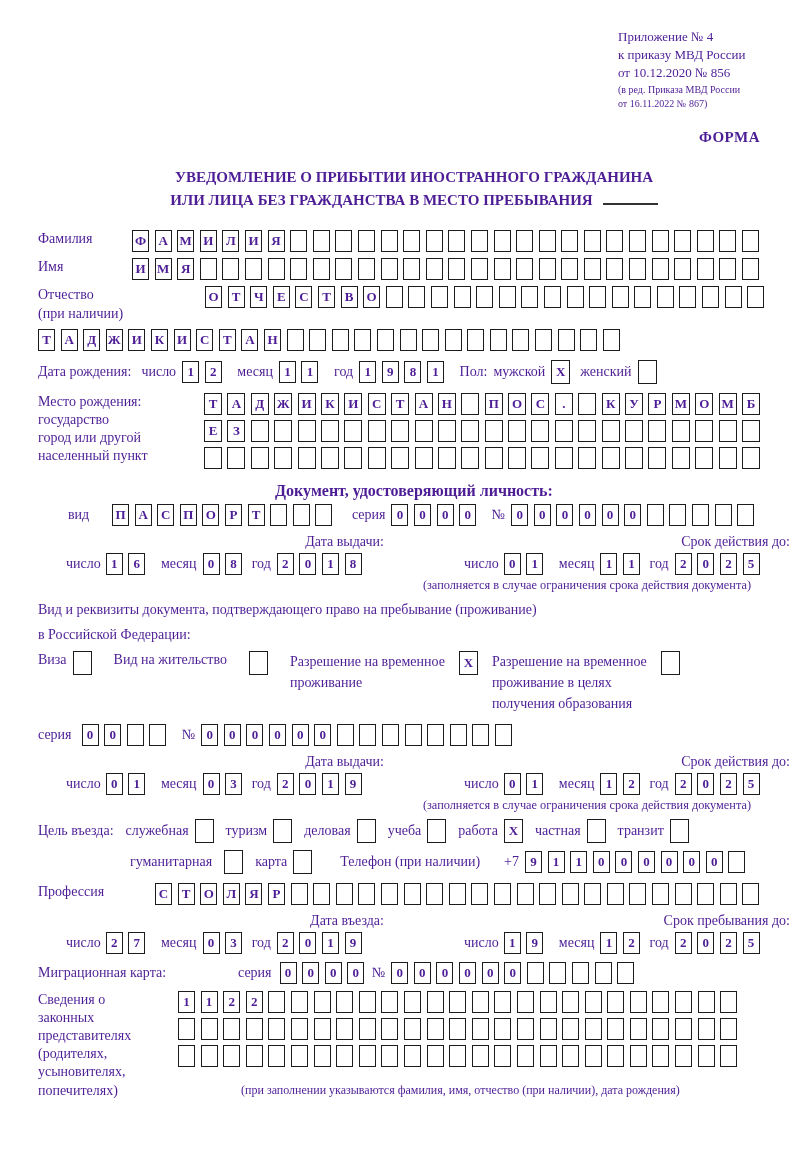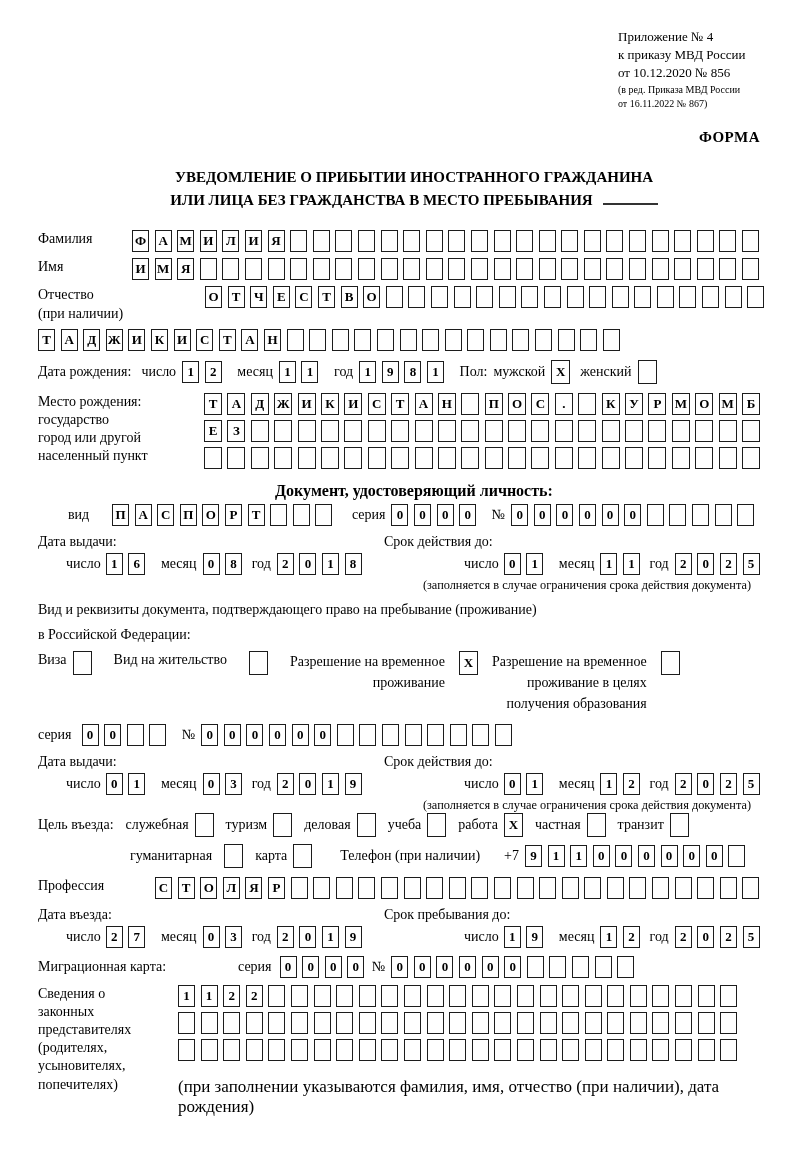--- a/index.html
+++ b/index.html
@@ -1,17 +1,17 @@
 <!DOCTYPE html>
 <html><head>
 <meta charset="utf-8">
 <style>
   html,body{margin:0;padding:0;background:#fff;}
   .page{width:800px;height:1163px;box-sizing:border-box;padding:28px 10px 0 38px;
-        font-family:"Liberation Serif",serif;color:#000000;font-size:14px;
+        font-family:"Liberation Serif",serif;color:#4c1d95;font-size:14px;
         background:#fff;overflow:hidden;position:relative;}
   
   .hdr{margin-left:580px;font-size:13px;line-height:1.4;}
   .hdr .rev{font-size:10px;}
   .form-label{font-weight:bold;font-size:15px;text-align:right;padding-right:30px;margin-top:18px;letter-spacing:.5px;}
   
   .title{text-align:center;font-weight:bold;font-size:15px;margin-top:20px;line-height:1.55;}
   .blank-line{display:inline-block;width:55px;border-bottom:2px solid #333;height:.95em;margin-left:10px;}
   .sec{font-weight:bold;font-size:13.6px;margin-top:22px;}
   
@@ -23,27 +23,27 @@
         display:flex;align-items:center;justify-content:center;font-weight:bold;font-size:13px;background:#fff;}
   .wide .cell{width:18px;margin-right:5.4px;}
   .cb .cell{width:19px;height:24px;margin-right:0;}
   .stack .cells{margin-bottom:5px;}
   .dline{display:flex;align-items:center;}
   .dlbl{margin:0 6px 0 10px;white-space:nowrap;}
   .center-b{text-align:center;font-weight:bold;font-size:16px;margin-top:8px;}
   .dates{display:flex;margin-top:8px;}
   .dhalf{flex:0 0 46%;}
   .dhalf.right{flex:1;}
-  .dtitle{text-align:left;margin-bottom:3px;}
+  .dtitle{text-align:right;margin-bottom:3px;}
   .dnote{text-align:center;font-size:12.3px;margin-top:3px;}
   .para{margin-top:9px;}
   .opts{margin-top:8px;}
-  .opt-txt{text-align:right;line-height:1.5;} .ml14{margin-left:14px;} .ml22{margin-left:22px;} .ml30{margin-left:30px;}
+  .opt-txt{text-align:left;line-height:1.5;} .ml14{margin-left:14px;} .ml22{margin-left:22px;} .ml30{margin-left:30px;}
   .plbl{margin:0 6px 0 12px;white-space:nowrap;}
-  .note-bottom{font-size:17px;margin:16px 0 0 170px;width:560px;}
+  .note-bottom{font-size:12px;margin:16px 0 0 170px;width:560px;text-align:center;}
 </style>
 </head>
 <body>
 
 <div class="page">
 
   <div class="hdr">
     <div>Приложение № 4</div>
     <div>к приказу МВД России</div>
     <div>от 10.12.2020 № 856</div>
@@ -493,21 +493,21 @@
             <span class="cell">2</span>
             <span class="cell">0</span>
             <span class="cell">2</span>
             <span class="cell">5</span>
           </span>
       </div>
       <div class="dnote">(заполняется в случае ограничения срока действия документа)</div>
     </div>
   </div>
 
-  <div class="frow dline" style="margin-top:0">
+  <div class="frow dline" style="margin-top:6px">
     <span class="lbl">Цель въезда:</span>
     <span class="plbl">служебная</span>
     <span class="cells cb">
         <span class="cell"></span>
       </span>
     <span class="plbl">туризм</span>
     <span class="cells cb">
         <span class="cell"></span>
       </span>
     <span class="plbl">деловая</span>

